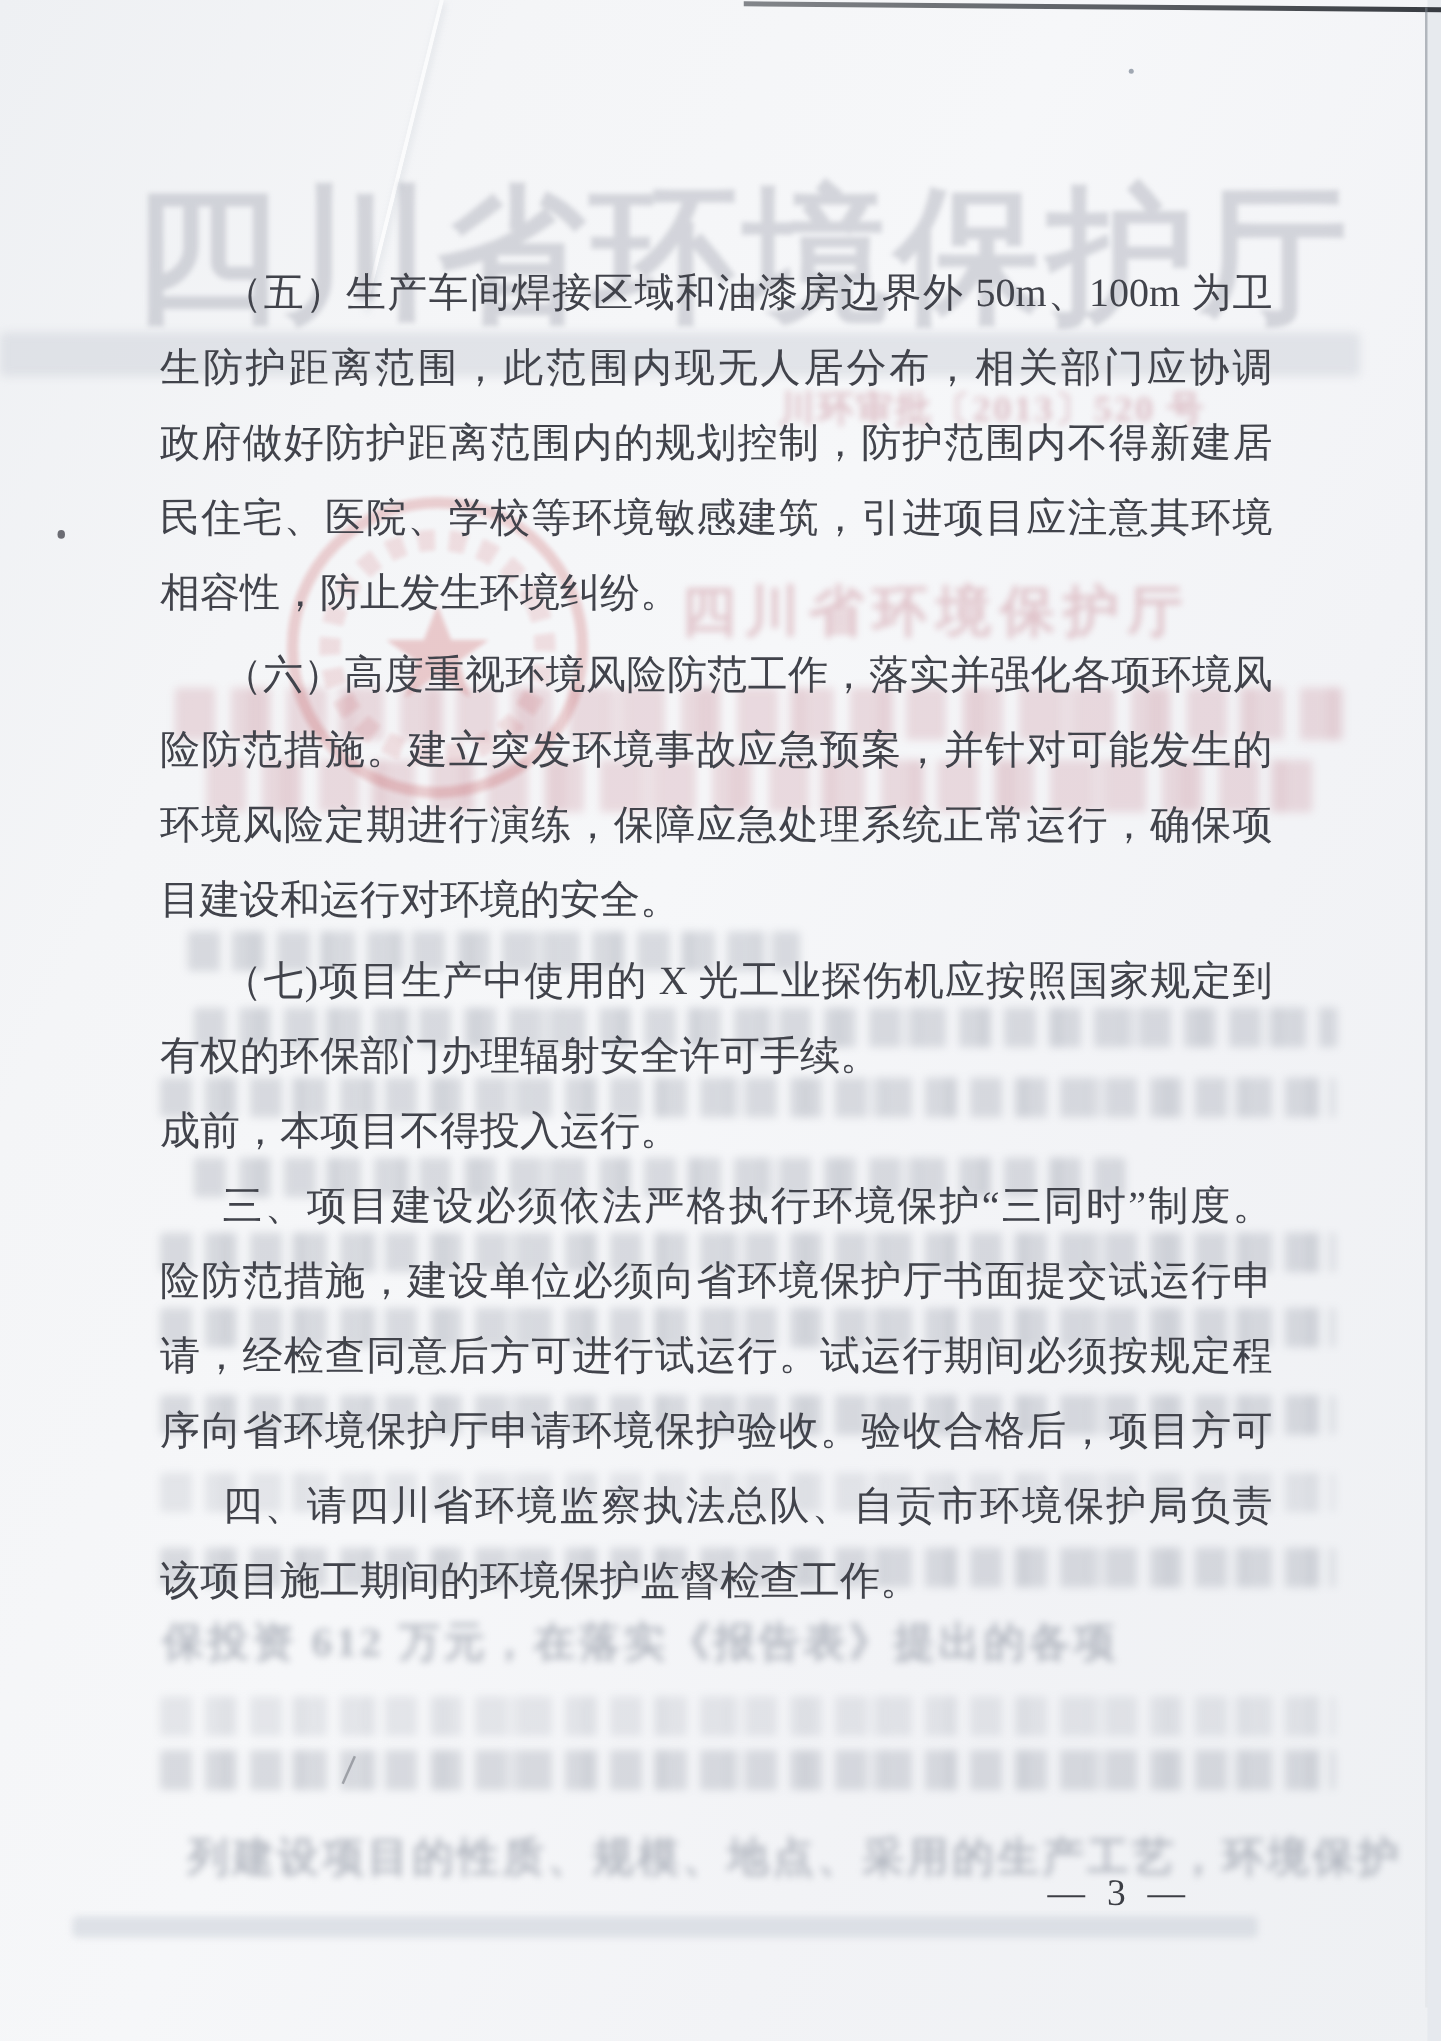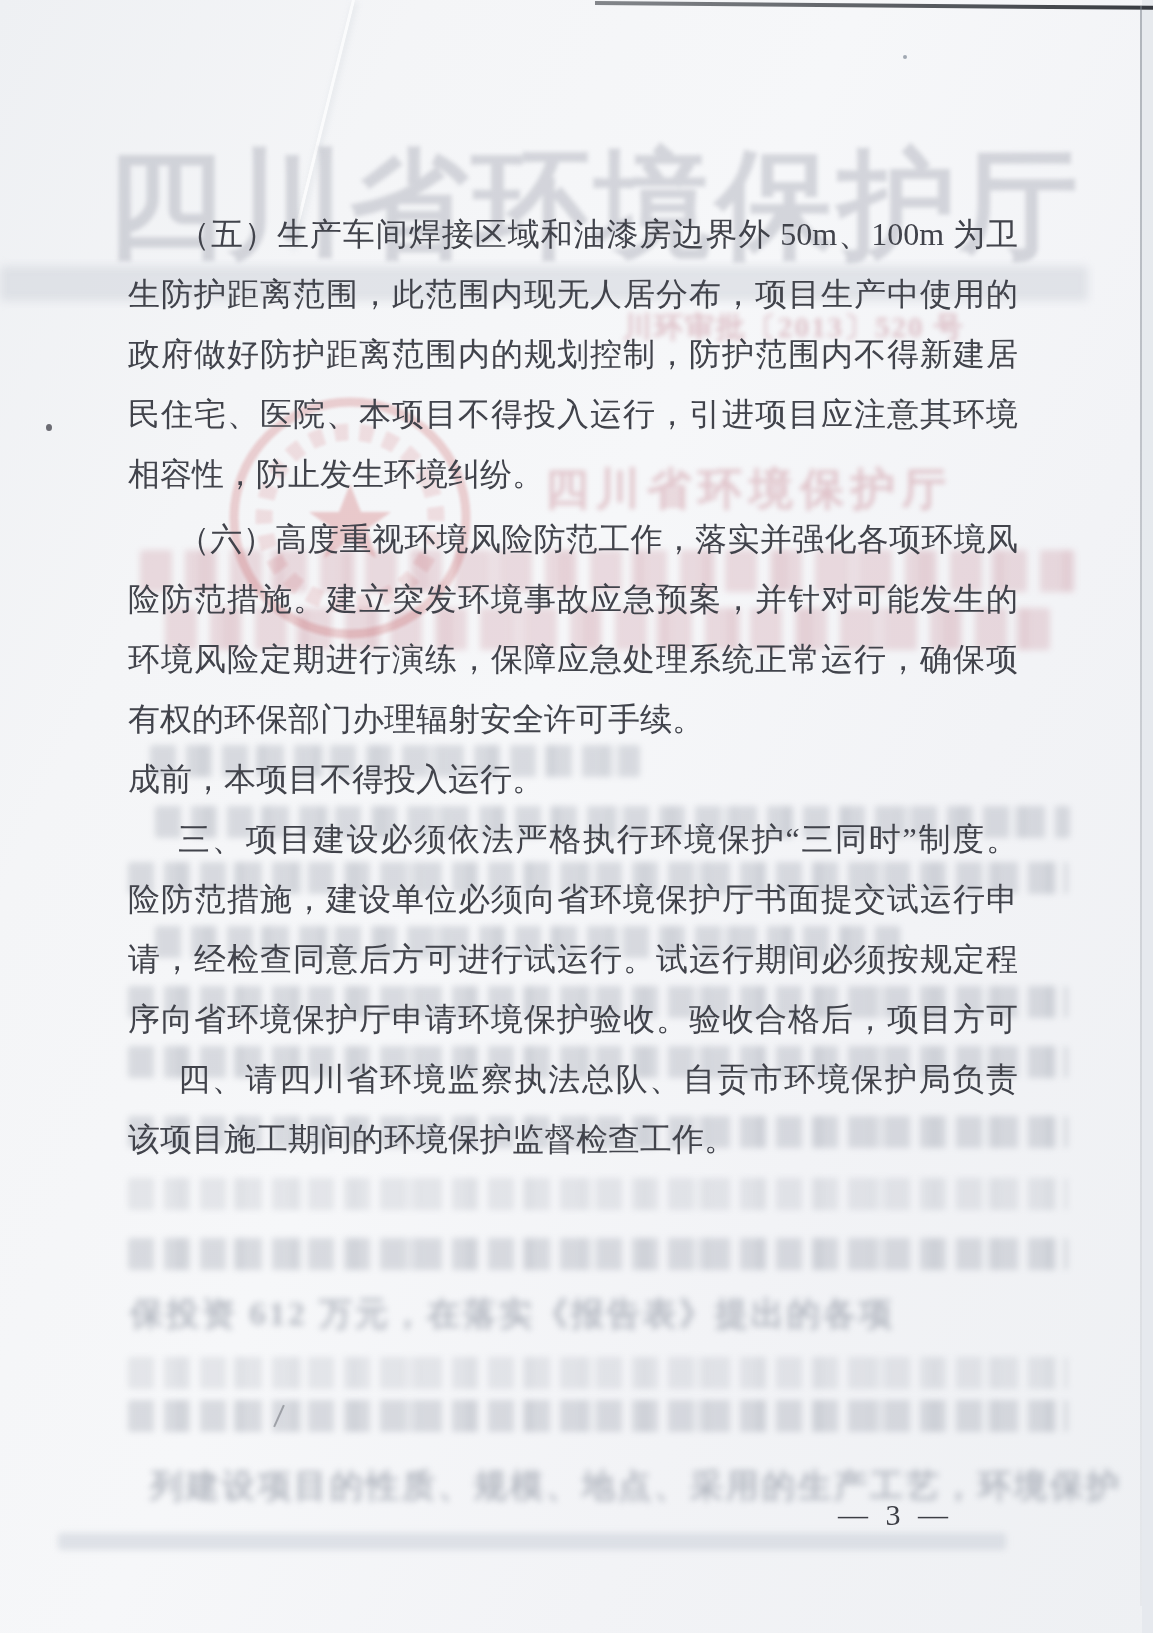--- a/index.html
+++ b/index.html
@@ -117,27 +117,29 @@
   </div>
 
   <svg class="seal" viewBox="0 0 260 260">
     <circle cx="130" cy="130" r="116" fill="none" stroke="rgba(197,74,79,0.25)" stroke-width="9"></circle>
     <circle cx="130" cy="130" r="86" fill="none" stroke="rgba(197,74,79,0.15)" stroke-width="17" stroke-dasharray="14 11" transform="rotate(-24 130 130)"></circle>
     <polygon points="130,96 141,124 171,124 147,141 156,170 130,152 104,170 113,141 89,124 119,124" fill="rgba(197,74,79,0.28)"></polygon>
   </svg>
 
   <div class="textblock">
     <div class="line indent">（五）生产车间焊接区域和油漆房边界外 50m、100m 为卫</div>
-    <div class="line">生防护距离范围，此范围内现无人居分布，项目生产中使用的</div>
+    <div class="line">生防护距离范围，此范围内现无人居分布，相关部门应协调</div>
     <div class="line">政府做好防护距离范围内的规划控制，防护范围内不得新建居</div>
-    <div class="line">民住宅、医院、本项目不得投入运行，引进项目应注意其环境</div>
+    <div class="line">民住宅、医院、学校等环境敏感建筑，引进项目应注意其环境</div>
     <div class="line endline">相容性，防止发生环境纠纷。</div>
     <div class="line indent mt5">（六）高度重视环境风险防范工作，落实并强化各项环境风</div>
     <div class="line">险防范措施。建立突发环境事故应急预案，并针对可能发生的</div>
     <div class="line">环境风险定期进行演练，保障应急处理系统正常运行，确保项</div>
+    <div class="line endline">目建设和运行对环境的安全。</div>
+    <div class="line indent mt5">（七)项目生产中使用的 X 光工业探伤机应按照国家规定到</div>
     <div class="line endline">有权的环保部门办理辐射安全许可手续。</div>
     <div class="line endline">成前，本项目不得投入运行。</div>
     <div class="line indent">三、项目建设必须依法严格执行环境保护“三同时”制度。</div>
     <div class="line">险防范措施，建设单位必须向省环境保护厅书面提交试运行申</div>
     <div class="line">请，经检查同意后方可进行试运行。试运行期间必须按规定程</div>
     <div class="line">序向省环境保护厅申请环境保护验收。验收合格后，项目方可</div>
     <div class="line indent">四、请四川省环境监察执法总队、自贡市环境保护局负责</div>
     <div class="line endline">该项目施工期间的环境保护监督检查工作。</div>
   </div>
 

